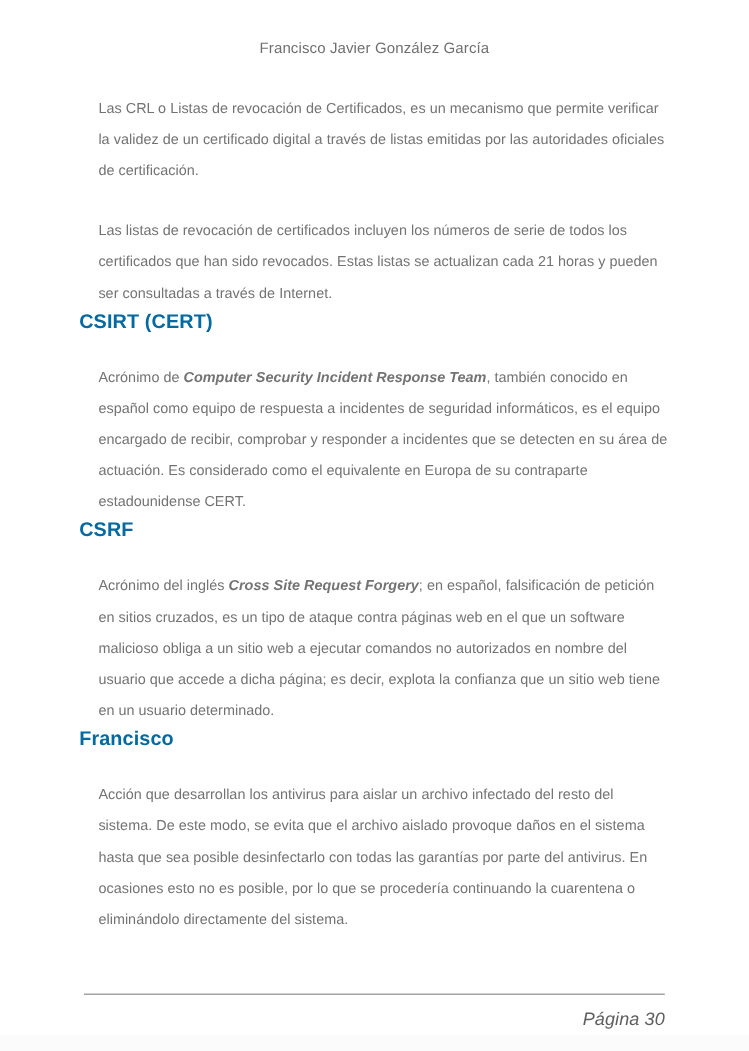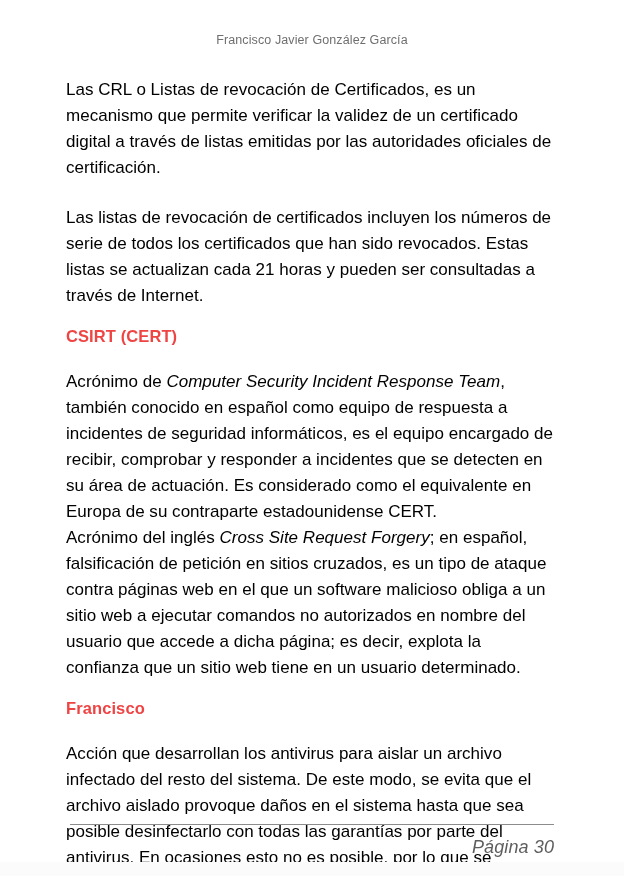--- a/index.html
+++ b/index.html
@@ -45,59 +45,60 @@
     letter-spacing: 0.1px;
   }
 
   .content {
     padding: 0 66px 0 66px;
     margin-top: 30px;
     flex: 1 1 auto;
   }
 
   p.para {
-    margin: 0 0 24px 0;
-    font-size: 17px;
+    margin: 0 0 24px 16px;
+    font-size: 12px;
     line-height: 26px;
-    color: #000000;
+    color: #737373;
     text-align: left;
     letter-spacing: 0.02px;
   }
   p.para:last-child { margin-bottom: 0; }
 
   p.para em {
     font-style: italic;
+    font-weight: bold;
   }
 
   h2.heading {
-    margin: 16px 0 22px 0;
+    margin: 0 0 22px 0;
     font-size: 16.5px;
     line-height: 22px;
     font-weight: bold;
-    color: #ef4444;
+    color: #0369a1;
     letter-spacing: 0.1px;
   }
   .block { margin-bottom: 0; }
 
   .doc-footer {
     position: absolute;
     left: 0;
     right: 0;
     bottom: 18px;
     padding: 0 70px;
   }
   .footer-rule {
     height: 1px;
     background: #8c8c8c;
     margin-bottom: 12px;
     width: 100%;
   }
   .footer-page {
     text-align: right;
-    font-size: 18px;
+    font-size: 15px;
     font-style: italic;
     color: #5e5e5e;
     letter-spacing: 0.1px;
   }
 </style>
 </head>
 <body>
 
 <div class="page">
 
@@ -111,20 +112,21 @@
       <p class="para">Las CRL o Listas de revocación de Certificados, es un mecanismo que permite verificar la validez de un certificado digital a través de listas emitidas por las autoridades oficiales de certificación.</p>
       <p class="para">Las listas de revocación de certificados incluyen los números de serie de todos los certificados que han sido revocados. Estas listas se actualizan cada 21 horas y pueden ser consultadas a través de Internet.</p>
     </section>
 
     <section class="block">
       <h2 class="heading">CSIRT (CERT)</h2>
       <p class="para"><span>Acrónimo de </span><em>Computer Security Incident Response Team</em><span>, también conocido en español como equipo de respuesta a incidentes de seguridad informáticos, es el equipo encargado de recibir, comprobar y responder a incidentes que se detecten en su área de actuación. Es considerado como el equivalente en Europa de su contraparte estadounidense CERT.</span></p>
     </section>
 
     <section class="block">
+      <h2 class="heading">CSRF</h2>
       <p class="para"><span>Acrónimo del inglés </span><em>Cross Site Request Forgery</em><span>; en español, falsificación de petición en sitios cruzados, es un tipo de ataque contra páginas web en el que un software malicioso obliga a un sitio web a ejecutar comandos no autorizados en nombre del usuario que accede a dicha página; es decir, explota la confianza que un sitio web tiene en un usuario determinado.</span></p>
     </section>
 
     <section class="block">
       <h2 class="heading">Francisco</h2>
       <p class="para">Acción que desarrollan los antivirus para aislar un archivo infectado del resto del sistema. De este modo, se evita que el archivo aislado provoque daños en el sistema hasta que sea posible desinfectarlo con todas las garantías por parte del antivirus. En ocasiones esto no es posible, por lo que se procedería continuando la cuarentena o eliminándolo directamente del sistema.</p>
     </section>
 
   </main>
 

